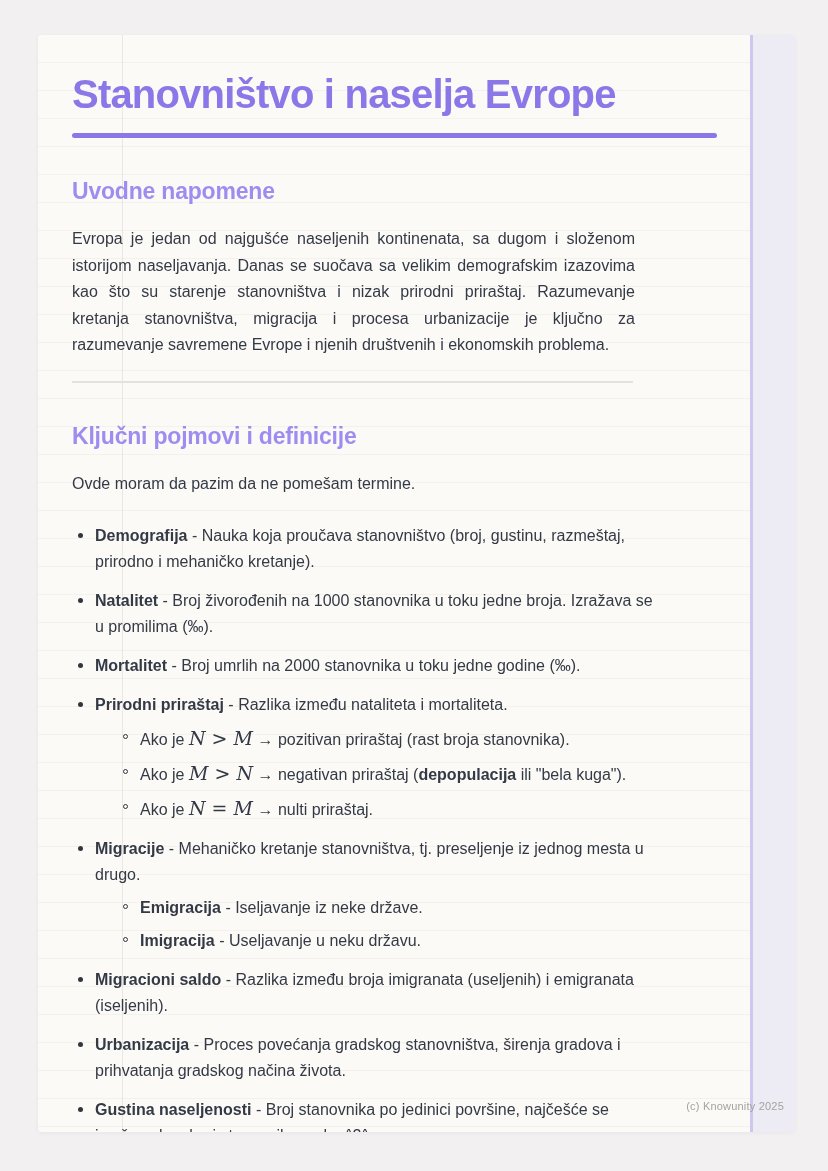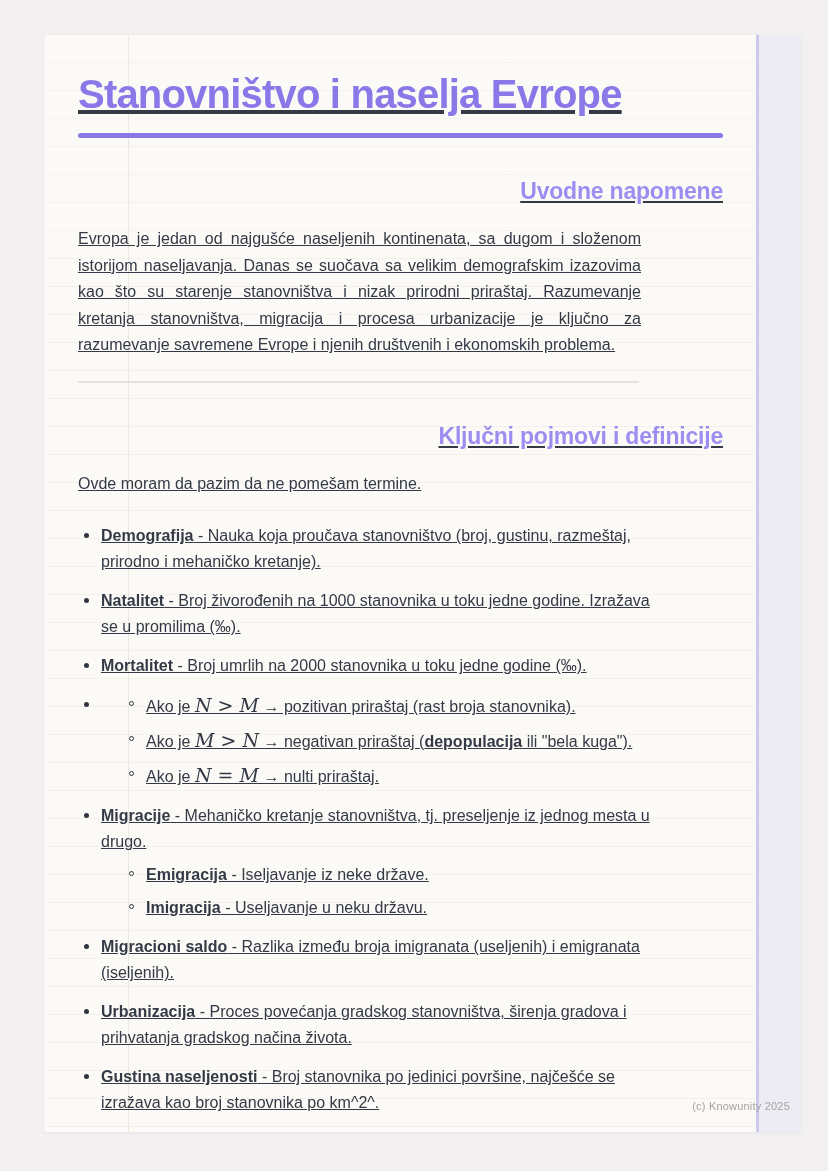--- a/index.html
+++ b/index.html
@@ -15,29 +15,28 @@
   }
   *{box-sizing:border-box;}
   html,body{margin:0;padding:0;}
   body{
     width:828px;height:1171px;overflow:hidden;
     background:var(--page-bg);
     font-family:"Liberation Sans","DejaVu Sans",sans-serif;
     color:var(--body-text);
   }
   .card{
-    position:absolute;left:44px;top:35px;width:757px;height:1097px;
+    position:absolute;left:38px;top:35px;width:757px;height:1097px;
     background:var(--card-bg);
     border-radius:3px;
     box-shadow:0 1px 4px rgba(40,35,60,0.05);
     overflow:hidden;
     background-image:
       linear-gradient(to right, transparent 84px, rgba(176,168,155,0.22) 84px, rgba(176,168,155,0.22) 85px, transparent 85px),
       repeating-linear-gradient(to bottom, transparent 0, transparent 27px, rgba(176,168,155,0.10) 27px, rgba(176,168,155,0.10) 28px);
-    text-decoration: underline;
   }
   .side-strip{
     position:absolute;top:0;bottom:0;right:0;width:45px;
     background:var(--edge-strip);
     border-left:3px solid var(--edge-line);
   }
   .content{
     position:relative;
     padding:38px 68px 0 34px; 
     width:747px;
@@ -52,21 +51,20 @@
   .title-rule{
     margin-top:17px;
     width:645px;height:5px;border-radius:3px;
     background:var(--accent-purple);
   }
   h2.section-heading{
     margin:41px 0 22px 0;
     font-size:23px;line-height:1.1;font-weight:700;
     color:var(--heading-purple);
     letter-spacing:-0.2px;
-    text-align:right;
   }
   p.para{
     margin:0;
     width:563px;
     font-size:16px;line-height:26.5px;
     text-align:justify;
     color:var(--body-text);
   }
   p.line{
     margin:0 0 0 0;
@@ -124,28 +122,29 @@
     <h2 class="section-heading">Ključni pojmovi i definicije</h2>
     <p class="line">Ovde moram da pazim da ne pomešam termine.</p>
 
     <ul class="terms" id="terms-list">
         <li class="term">
           <span class="bullet disc"></span>
           <div class="term-text"><span class="seg-bold">Demografija</span><span class="seg-plain"> - Nauka koja proučava stanovništvo (broj, gustinu, razmeštaj, prirodno i mehaničko kretanje).</span></div>
         </li>
         <li class="term">
           <span class="bullet disc"></span>
-          <div class="term-text"><span class="seg-bold">Natalitet</span><span class="seg-plain"> - Broj živorođenih na 1000 stanovnika u toku jedne godine. Izražava se u promilima (‰).</span></div>
+          <div class="term-text"><span class="seg-bold">Natalitet</span><span class="seg-plain"> - Broj živorođenih na 1000 stanovnika u toku jedne broja. Izražava se u promilima (‰).</span></div>
         </li>
         <li class="term">
           <span class="bullet disc"></span>
           <div class="term-text"><span class="seg-bold">Mortalitet</span><span class="seg-plain"> - Broj umrlih na 2000 stanovnika u toku jedne godine (‰).</span></div>
         </li>
         <li class="term">
           <span class="bullet disc"></span>
+          <div class="term-text"><span class="seg-bold">Prirodni priraštaj</span><span class="seg-plain"> - Razlika između nataliteta i mortaliteta.</span></div>
           <ul class="subterms">
             <li class="subterm">
               <span class="bullet circle"></span>
               <div class="term-text"><span class="seg-plain">Ako je </span><span class="seg-math">N &gt; M</span><span class="seg-plain"> → pozitivan priraštaj (rast broja stanovnika).</span></div>
             </li>
             <li class="subterm">
               <span class="bullet circle"></span>
               <div class="term-text"><span class="seg-plain">Ako je </span><span class="seg-math">M &gt; N</span><span class="seg-plain"> → negativan priraštaj (</span><span class="seg-bold">depopulacija</span><span class="seg-plain"> ili "bela kuga").</span></div>
             </li>
             <li class="subterm">

